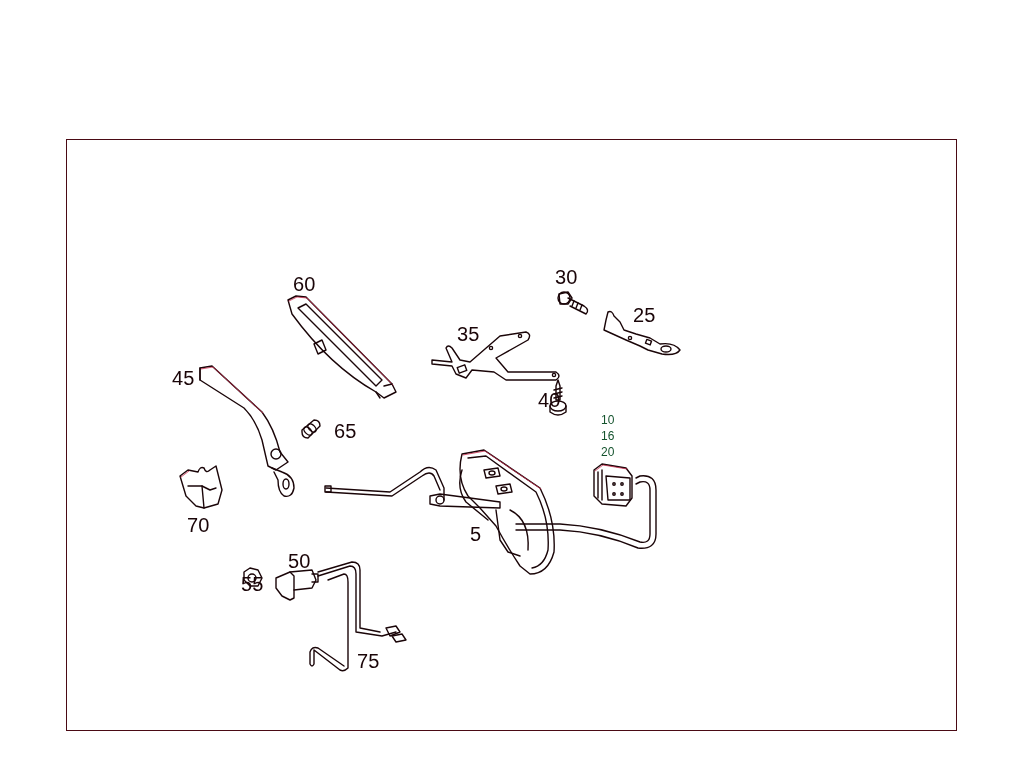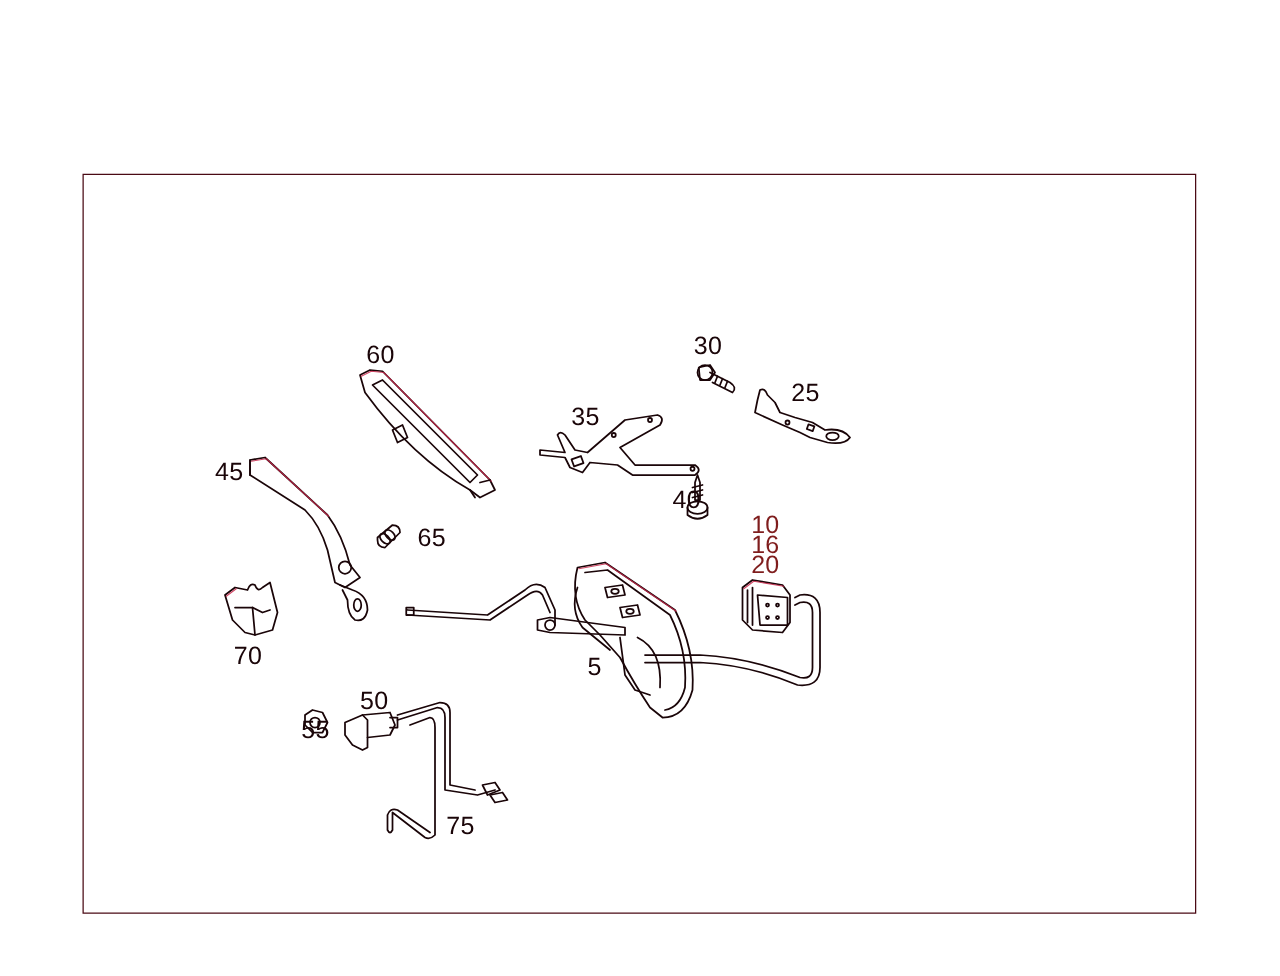--- a/index.html
+++ b/index.html
@@ -2,21 +2,21 @@
 <html><head>
 <meta charset="utf-8">
 <style>
   html, body { margin: 0; padding: 0; background: #ffffff; }
   body { width: 1024px; height: 781px; position: relative; overflow: hidden; font-family: "Liberation Sans", sans-serif; }
   #frame { position: absolute; left: 66px; top: 139px; width: 889px; height: 590px; border: 1.5px solid #4a0a14; box-sizing: content-box; }
   #art { position: absolute; left: 0; top: 0; width: 1024px; height: 781px; }
   .p { fill: none; stroke: #1a0508; stroke-width: 1.4; stroke-linejoin: round; stroke-linecap: round; }
   .pr { fill: none; stroke: #c8264a; stroke-width: 0.9; stroke-linejoin: round; stroke-linecap: round; opacity: .85; }
   .lbl { position: absolute; font-size: 20px; color: #1a0508; line-height: 16px; white-space: nowrap; letter-spacing: 0.2px; }
-  .lbl-stack { position: absolute; font-size: 20px; color: #7f1d1d; line-height: 16px; text-align: center; }
+  .lbl-stack { position: absolute; font-size: 12px; color: #14532d; line-height: 16px; text-align: center; }
   .lbl-stack span { display: block; }
 </style>
 </head>
 <body>
 
 <div id="frame"></div>
 
 <svg id="art" viewBox="0 0 1024 781" xmlns="http://www.w3.org/2000/svg">
 
   <g>

